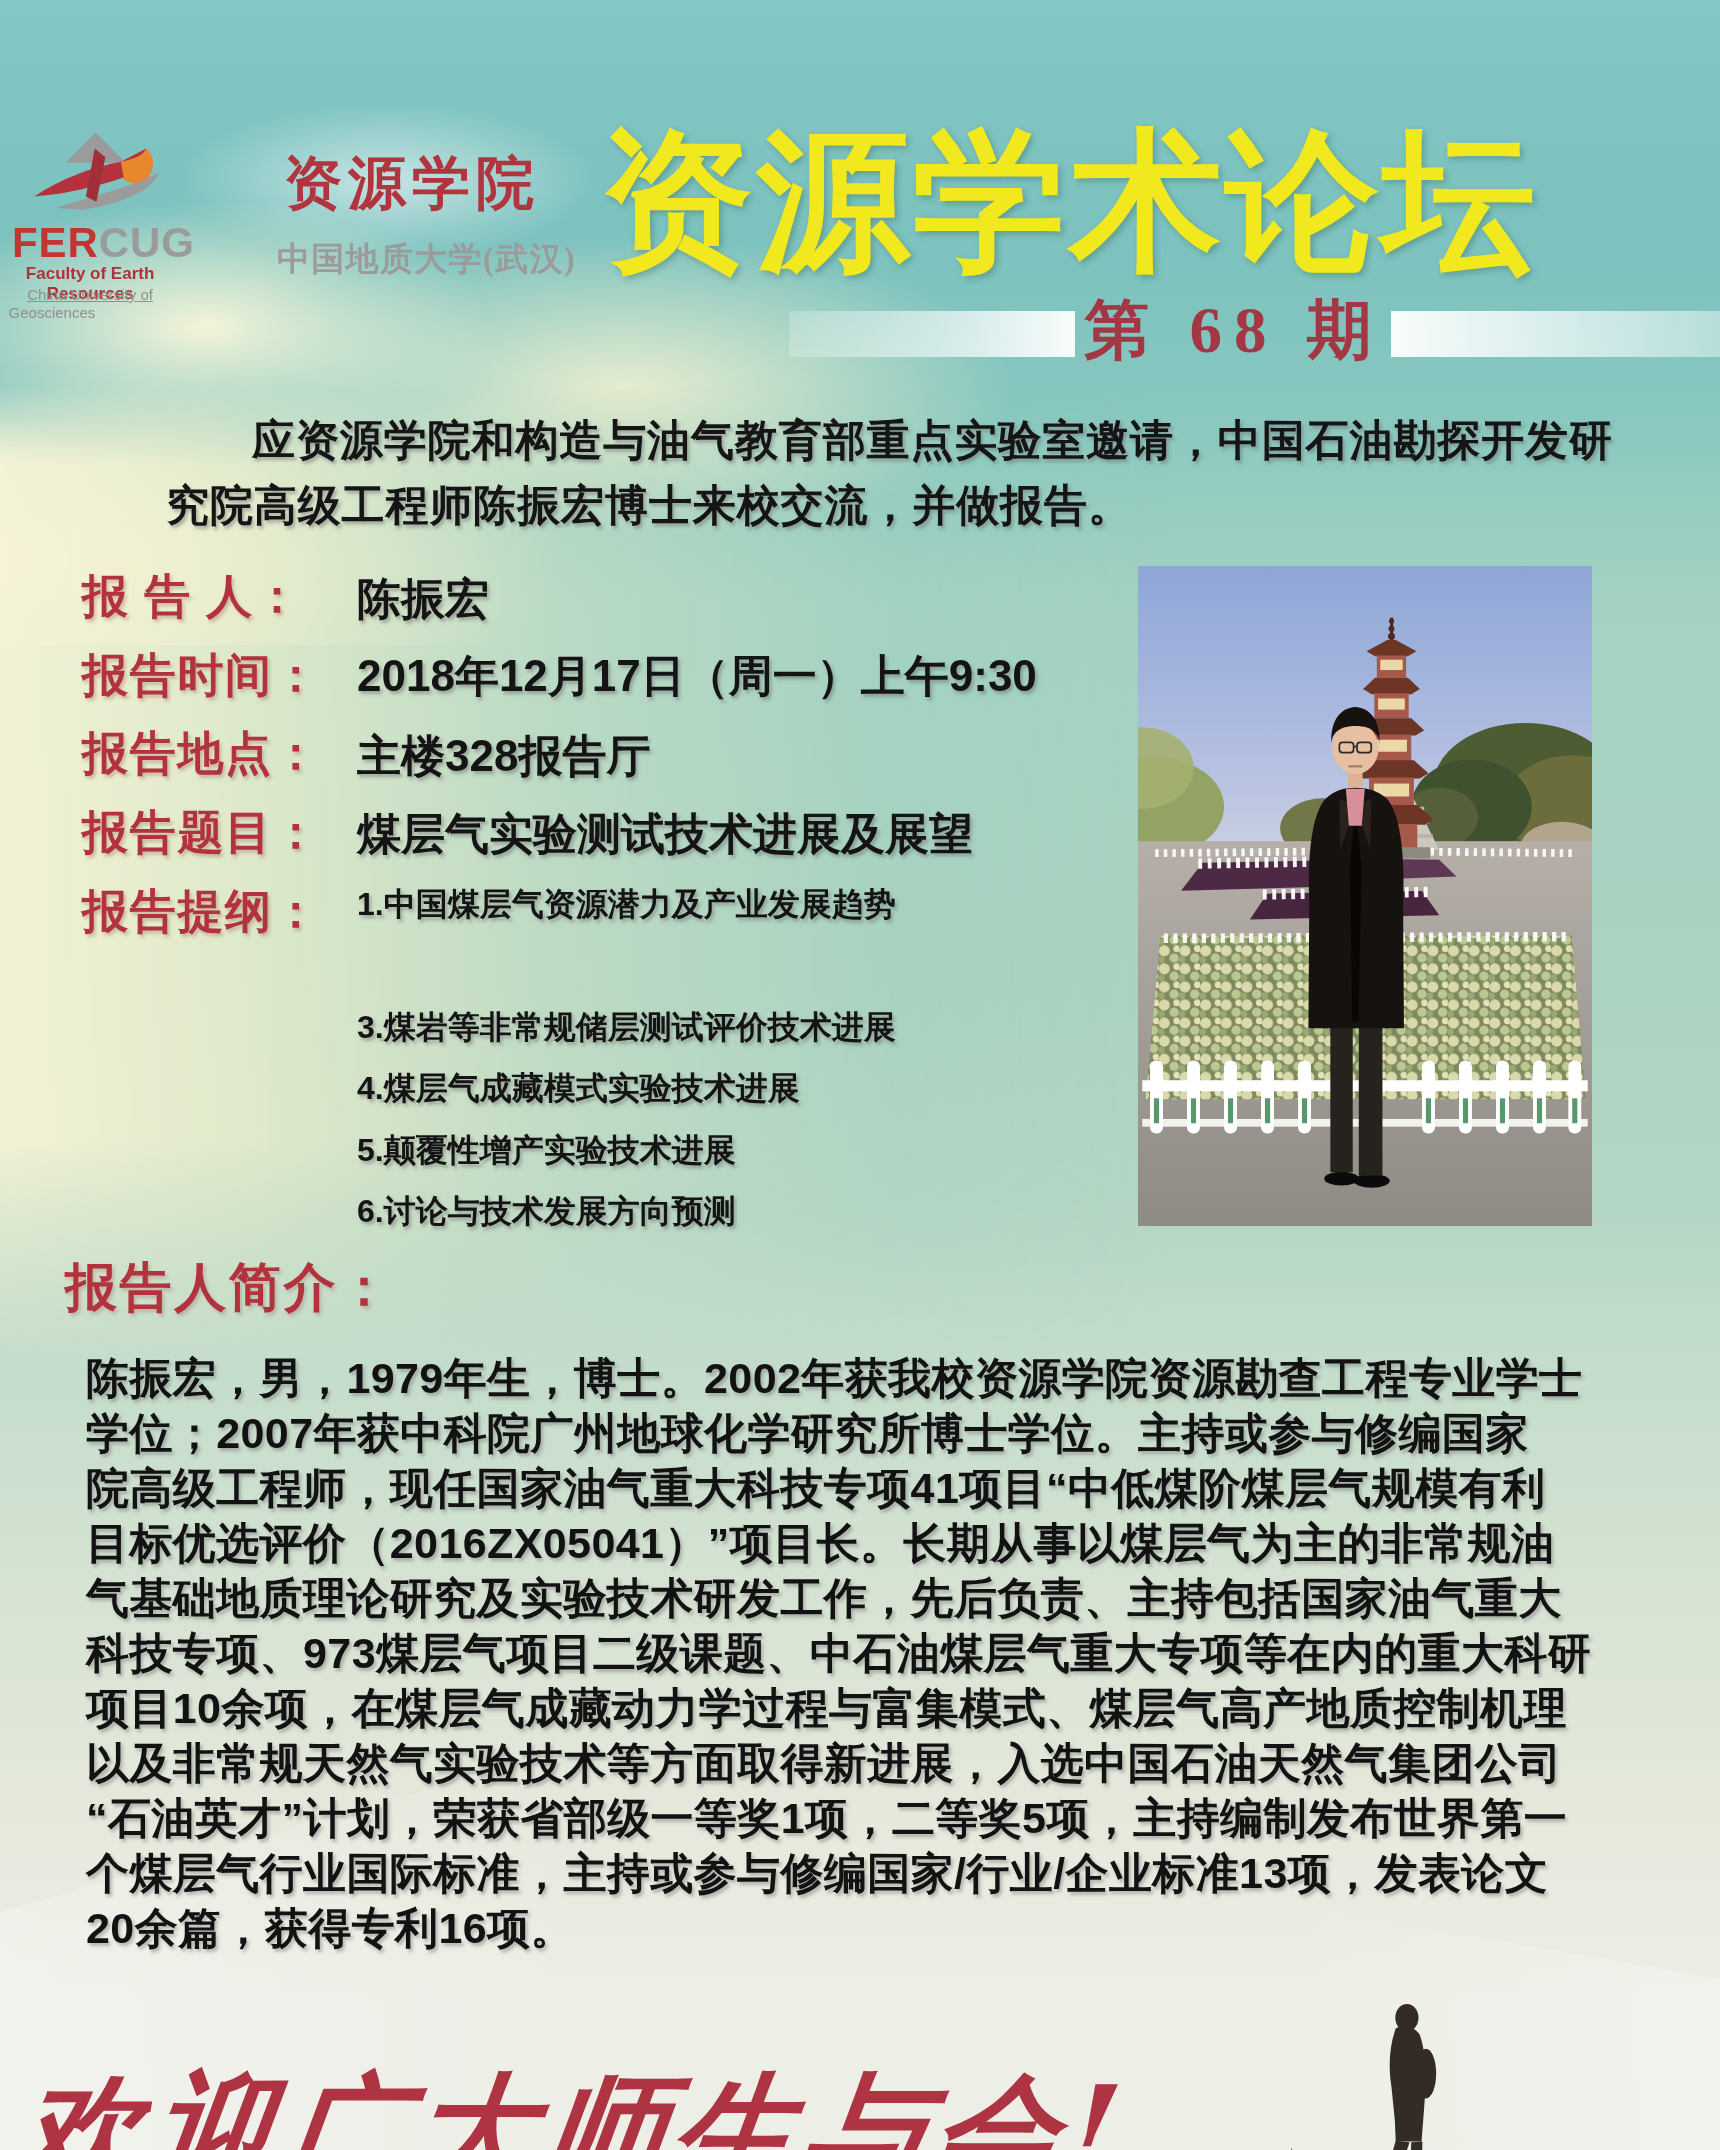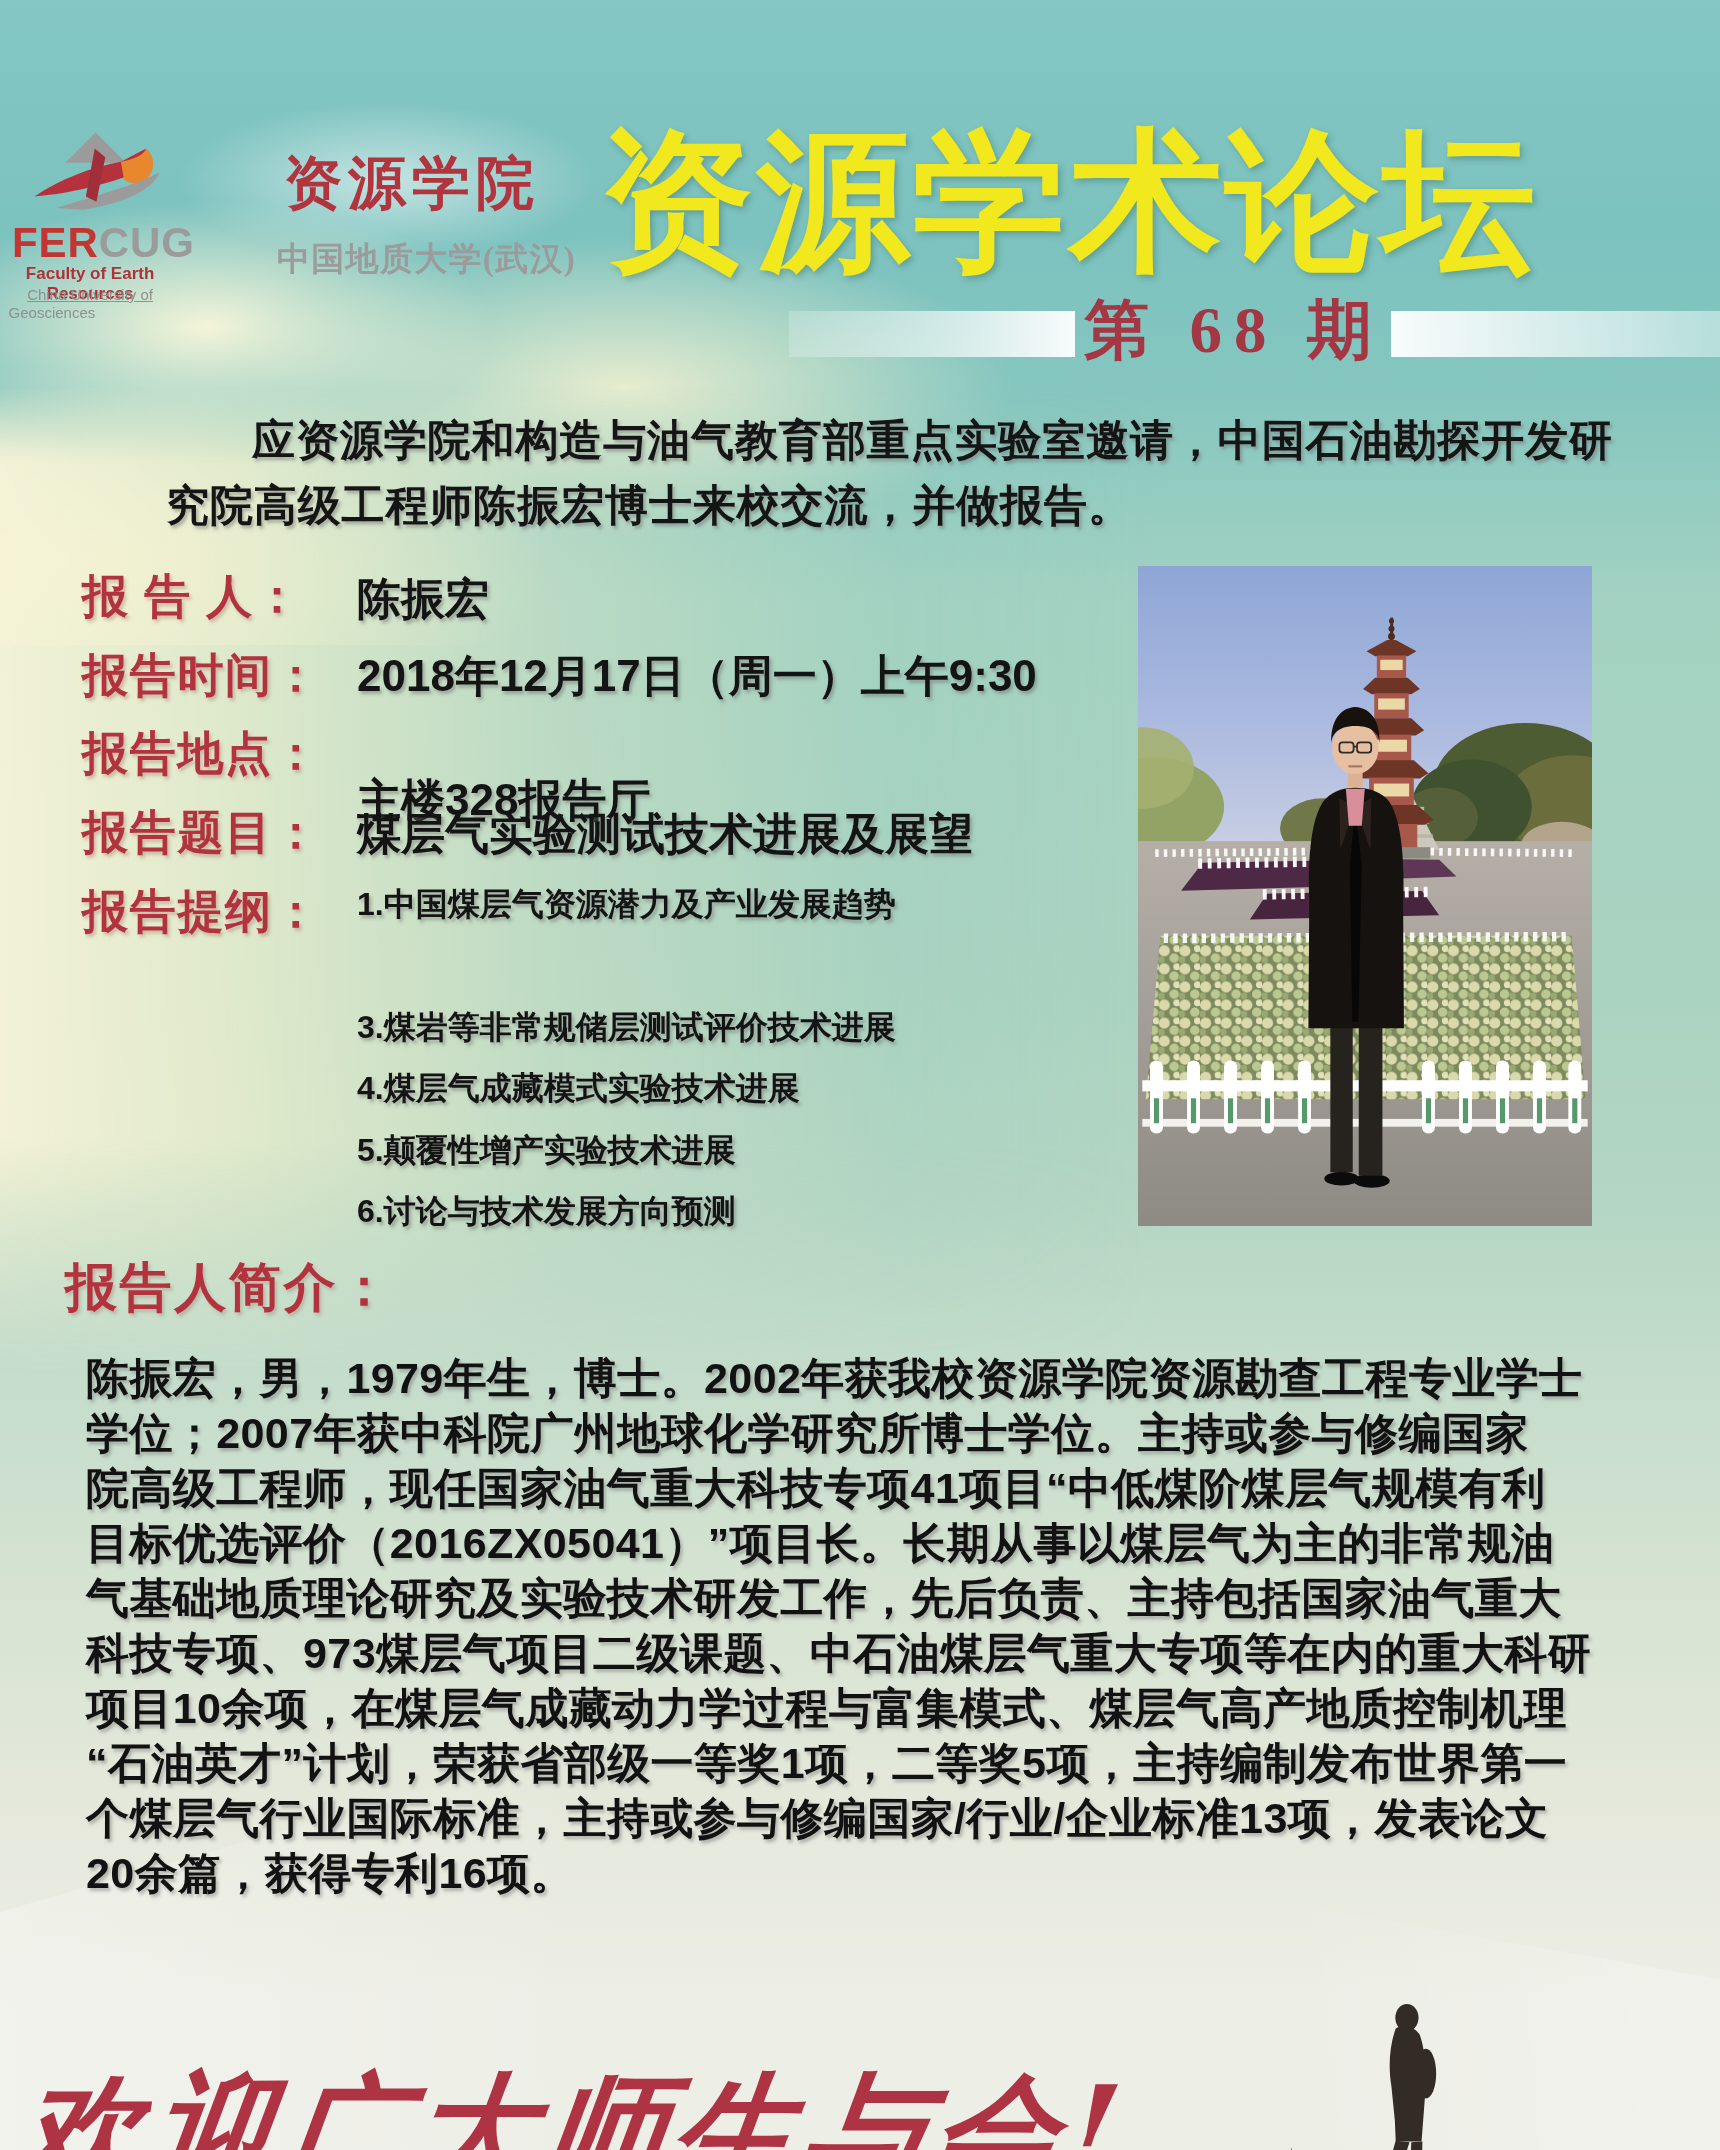--- a/index.html
+++ b/index.html
@@ -50,21 +50,21 @@
 
   
   .intro{position:absolute;left:166px;top:408px;width:1462px;font-size:43px;line-height:65px;
     color:#151515;font-weight:bold;text-indent:2em;letter-spacing:0.9px;
     text-shadow:2.2px 3px 3.4px rgba(110,110,110,.5);}
   .lab{position:absolute;left:82px;font-size:46px;font-weight:bold;color:#b2333e;letter-spacing:1.7px;
     white-space:nowrap;text-shadow:2.2px 2.6px 3.4px rgba(150,90,90,.35);}
   .val{position:absolute;left:357px;font-size:44px;font-weight:bold;color:#141414;white-space:nowrap;
     text-shadow:2.2px 3px 3.4px rgba(110,110,110,.5);}
   .r1{top:566px;} .r2{top:645px;} .r3{top:723px;} .r4{top:802px;} .r5{top:881px;}
-  .v1{top:570px;} .v2{top:647px;} .v3{top:727px;margin-top:44px;} .v4{top:805px;}
+  .v1{top:570px;} .v2{top:647px;} .v3{top:727px;} .v4{top:805px;}
   .o1{top:883px;} .o2{top:944px;} .o3{top:1006px;} .o4{top:1067px;} .o5{top:1129px;} .o6{top:1190px;}
   .oitem{font-size:32px;}
 
   
   .bio-h{position:absolute;left:65px;top:1253px;font-size:52px;font-weight:bold;color:#b2333e;
     letter-spacing:2.6px;white-space:nowrap;text-shadow:2.2px 2.6px 3.4px rgba(150,90,90,.3);}
   .bio{position:absolute;left:86px;top:1351px;width:1566px;}
   .bio div{height:55px;line-height:55px;font-size:43px;font-weight:bold;color:#121212;
     letter-spacing:0.4px;white-space:nowrap;text-shadow:2.2px 3px 3.4px rgba(110,110,110,.45);}
 
@@ -246,20 +246,21 @@
 
   <div class="bio-h">报告人简介：</div>
   <div class="bio">
     <div>陈振宏，男，1979年生，博士。2002年获我校资源学院资源勘查工程专业学士</div>
     <div>学位；2007年获中科院广州地球化学研究所博士学位。主持或参与修编国家</div>
     <div>院高级工程师，现任国家油气重大科技专项41项目“中低煤阶煤层气规模有利</div>
     <div>目标优选评价（2016ZX05041）”项目长。长期从事以煤层气为主的非常规油</div>
     <div>气基础地质理论研究及实验技术研发工作，先后负责、主持包括国家油气重大</div>
     <div>科技专项、973煤层气项目二级课题、中石油煤层气重大专项等在内的重大科研</div>
     <div>项目10余项，在煤层气成藏动力学过程与富集模式、煤层气高产地质控制机理</div>
+    <div>以及非常规天然气实验技术等方面取得新进展，入选中国石油天然气集团公司</div>
     <div>“石油英才”计划，荣获省部级一等奖1项，二等奖5项，主持编制发布世界第一</div>
     <div>个煤层气行业国际标准，主持或参与修编国家/行业/企业标准13项，发表论文</div>
     <div>20余篇，获得专利16项。</div>
   </div>
 
   <div class="welcome">欢迎广大师生与会!</div>
 
   <svg class="mountain" viewBox="0 0 4000 1149" preserveAspectRatio="none">
     <path d="M0,1149 L0,1000 C220,935 420,860 640,790 L870,712 L915,742 L975,722 L1060,760
              L1200,800 L1400,835 L1620,852 L1810,856 L2000,842 L2180,815 L2350,778 L2540,736

